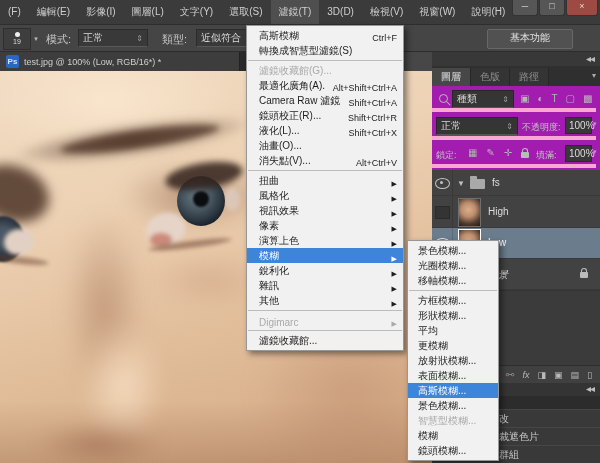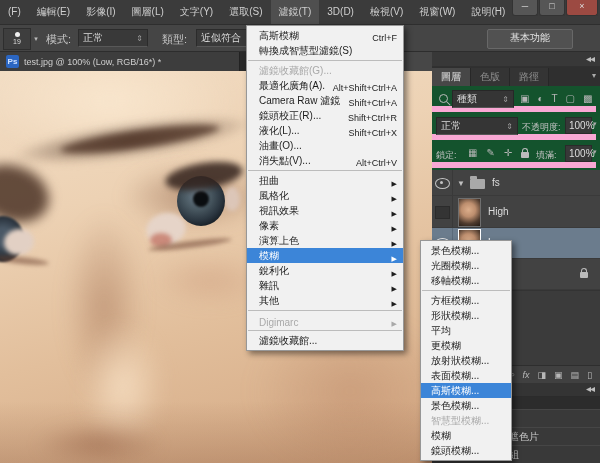--- a/index.html
+++ b/index.html
@@ -39,28 +39,28 @@
   .psbadge{width:13px;height:13px;background:#2b66c2;border-radius:2px;color:#cfe1ff;font-size:8px;
            font-weight:bold;text-align:center;line-height:13px;flex:0 0 auto;}
   .doctitle{color:#cfcfcf;font-size:9px;white-space:nowrap;overflow:hidden;}
 
   
   .canvas{position:absolute;left:0;top:71px;width:432px;height:392px;overflow:hidden;
           background:linear-gradient(165deg,#f2ddc4 0%,#edd2b4 30%,#e2bf9c 60%,#d3a782 100%);}
   .blob{position:absolute;border-radius:50%;pointer-events:none;}
 
   
-  .dock{position:absolute;left:432px;top:52px;width:168px;height:411px;background:#14532d;}
+  .dock{position:absolute;left:432px;top:52px;width:168px;height:411px;background:#a21caf;}
   .dockhead{position:absolute;left:0;top:0;width:168px;height:15px;background:#383838;border-bottom:1px solid #303030;box-sizing:border-box;}
   .collapse{position:absolute;right:6px;top:1px;color:#bdbdbd;font-size:10px;letter-spacing:-1px;}
   .ptabs{position:absolute;left:0;top:15px;width:168px;height:19px;background:#2f2f2f;display:flex;align-items:flex-end;}
   .ptab{height:18px;line-height:18px;padding:0 9px;font-size:10px;color:#8f8f8f;background:#343434;border-right:1px solid #272727;}
   .ptab.active{background:#474747;color:#e0e0e0;}
   .pmenu{position:absolute;right:4px;top:19px;color:#aaa;font-size:8px;}
-  .prow{position:absolute;left:0;width:164px;box-sizing:border-box;border-bottom:6px solid #f9a8d4;}
+  .prow{position:absolute;left:0;width:164px;box-sizing:border-box;border-bottom:4px solid #f9a8d4;}
   .krow{top:34px;height:26px;}
   .brow2{top:60px;height:28px;}
   .lrow{top:88px;height:28px;}
   .pselect{position:absolute;height:18px;background:#353535;border:1px solid #272727;border-bottom-color:#555;
            display:flex;align-items:center;justify-content:space-between;padding:0 4px;color:#ddd;box-sizing:border-box;font-size:10px;}
   .plabel{position:absolute;color:#c3c3c3;font-size:10px;}
   .valbox{position:absolute;height:17px;background:#383838;border:1px solid #2a2a2a;color:#ddd;
           text-align:right;padding:0 3px;line-height:16px;box-sizing:border-box;font-size:10px;}
   .kicons{position:absolute;left:88px;top:7px;display:flex;gap:8px;color:#b5b5b5;font-size:10px;line-height:12px;}
   .licons{position:absolute;left:36px;top:7px;display:flex;gap:9px;color:#b5b5b5;font-size:10px;line-height:12px;align-items:center;}
@@ -89,21 +89,21 @@
   .tinybar{position:absolute;left:0;top:345px;width:168px;height:12px;background:#2c2c2c;}
   .tinybar::after{content:"";position:absolute;left:4px;top:4px;width:30px;height:4px;
                   background:repeating-linear-gradient(90deg,#8a8a8a 0 4px,transparent 4px 7px);}
   .fragrow{position:absolute;left:0;width:168px;height:18px;background:#393939;border-top:1px solid #464646;
            color:#cccccc;font-size:10px;line-height:18px;padding-left:67px;box-sizing:border-box;white-space:nowrap;overflow:hidden;}
 
   
   .menu{position:absolute;background:#f1f1f1;border:1px solid #979797;box-shadow:3px 3px 6px rgba(0,0,0,.45);
         padding:2px 0;color:#1d1d1d;box-sizing:border-box;}
   .filtermenu{left:246px;top:25px;width:158px;z-index:50;}
-  .submenu{left:420px;top:240px;width:92px;z-index:60;}
+  .submenu{left:407px;top:240px;width:92px;z-index:60;}
   .mrow{height:15px;display:flex;align-items:flex-end;padding:0 6px 0 12px;font-size:10px;white-space:nowrap;}
   .submenu .mrow{padding-left:10px;}
   .mrow .lab{flex:1;overflow:hidden;}
   .mrow .sc{font-size:9px;margin-left:8px;}
   .mrow.hl{background:#3c85d8;color:#fff;}
   .mrow.dis{color:#a9a9a9;}
   .msep{height:1px;background:#bcbcbc;margin:2px 1px;}
   .subarrow{width:8px;text-align:right;font-size:7px;flex:0 0 auto;}
 
   .mag{position:absolute;left:7px;top:8px;width:7px;height:7px;border:1px solid #bbb;border-radius:50%;}

